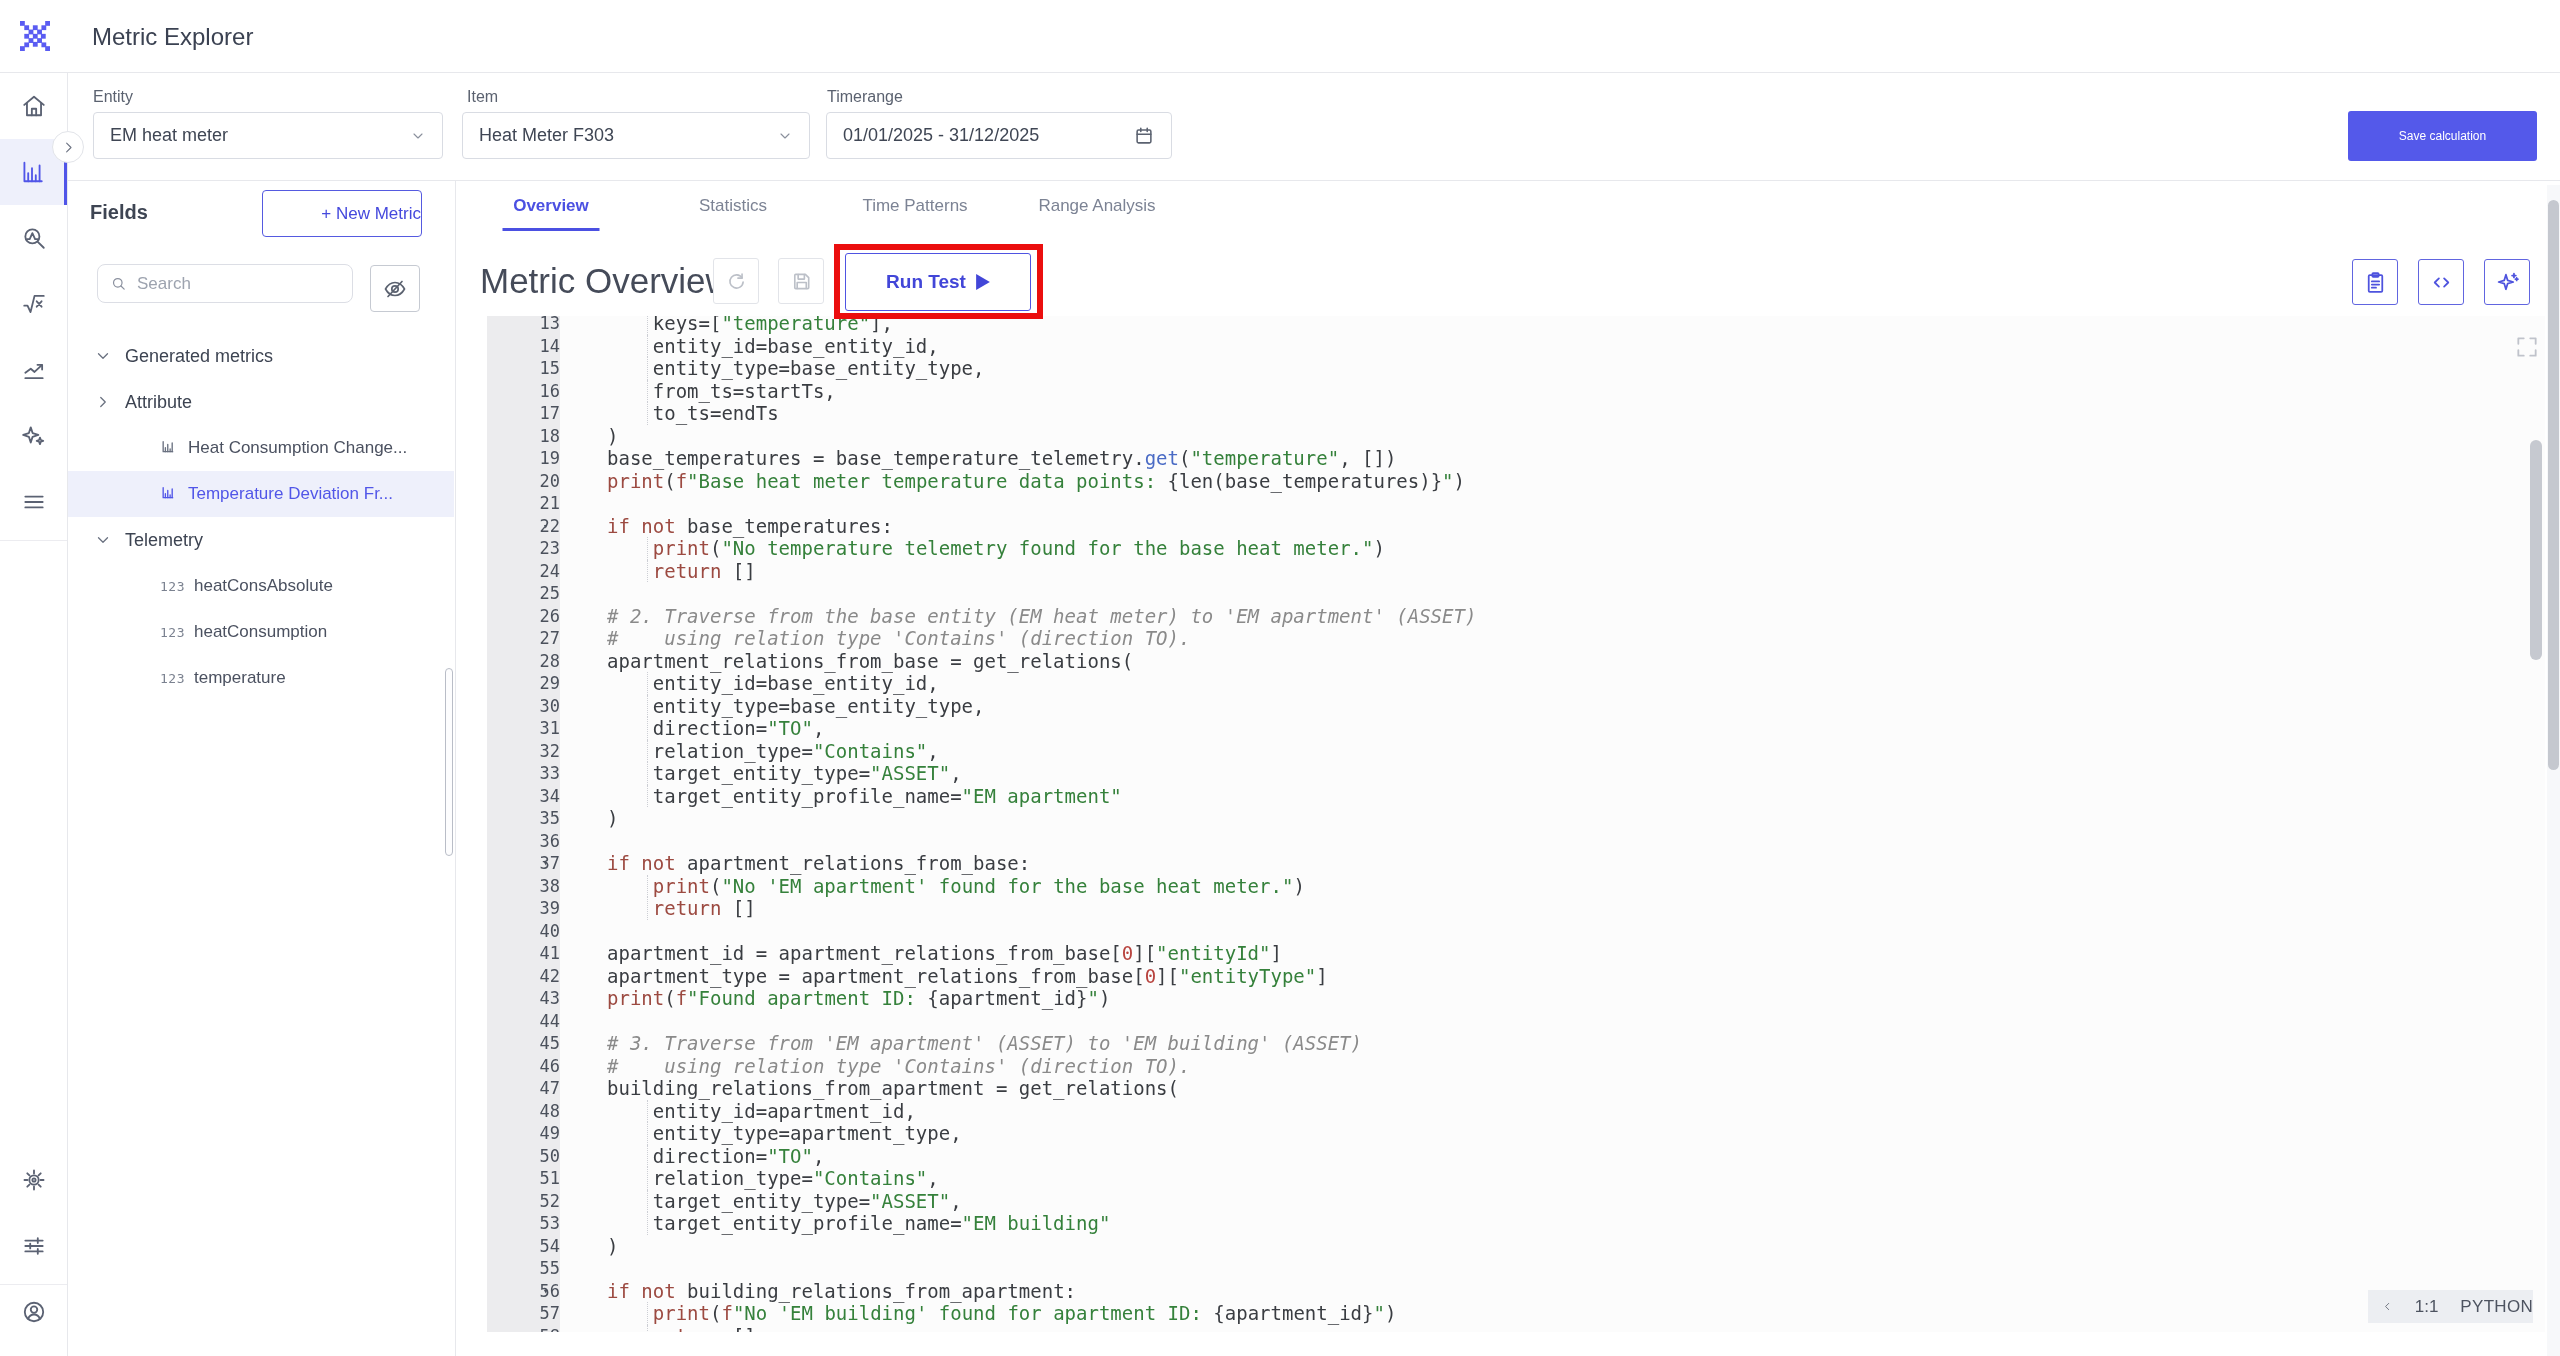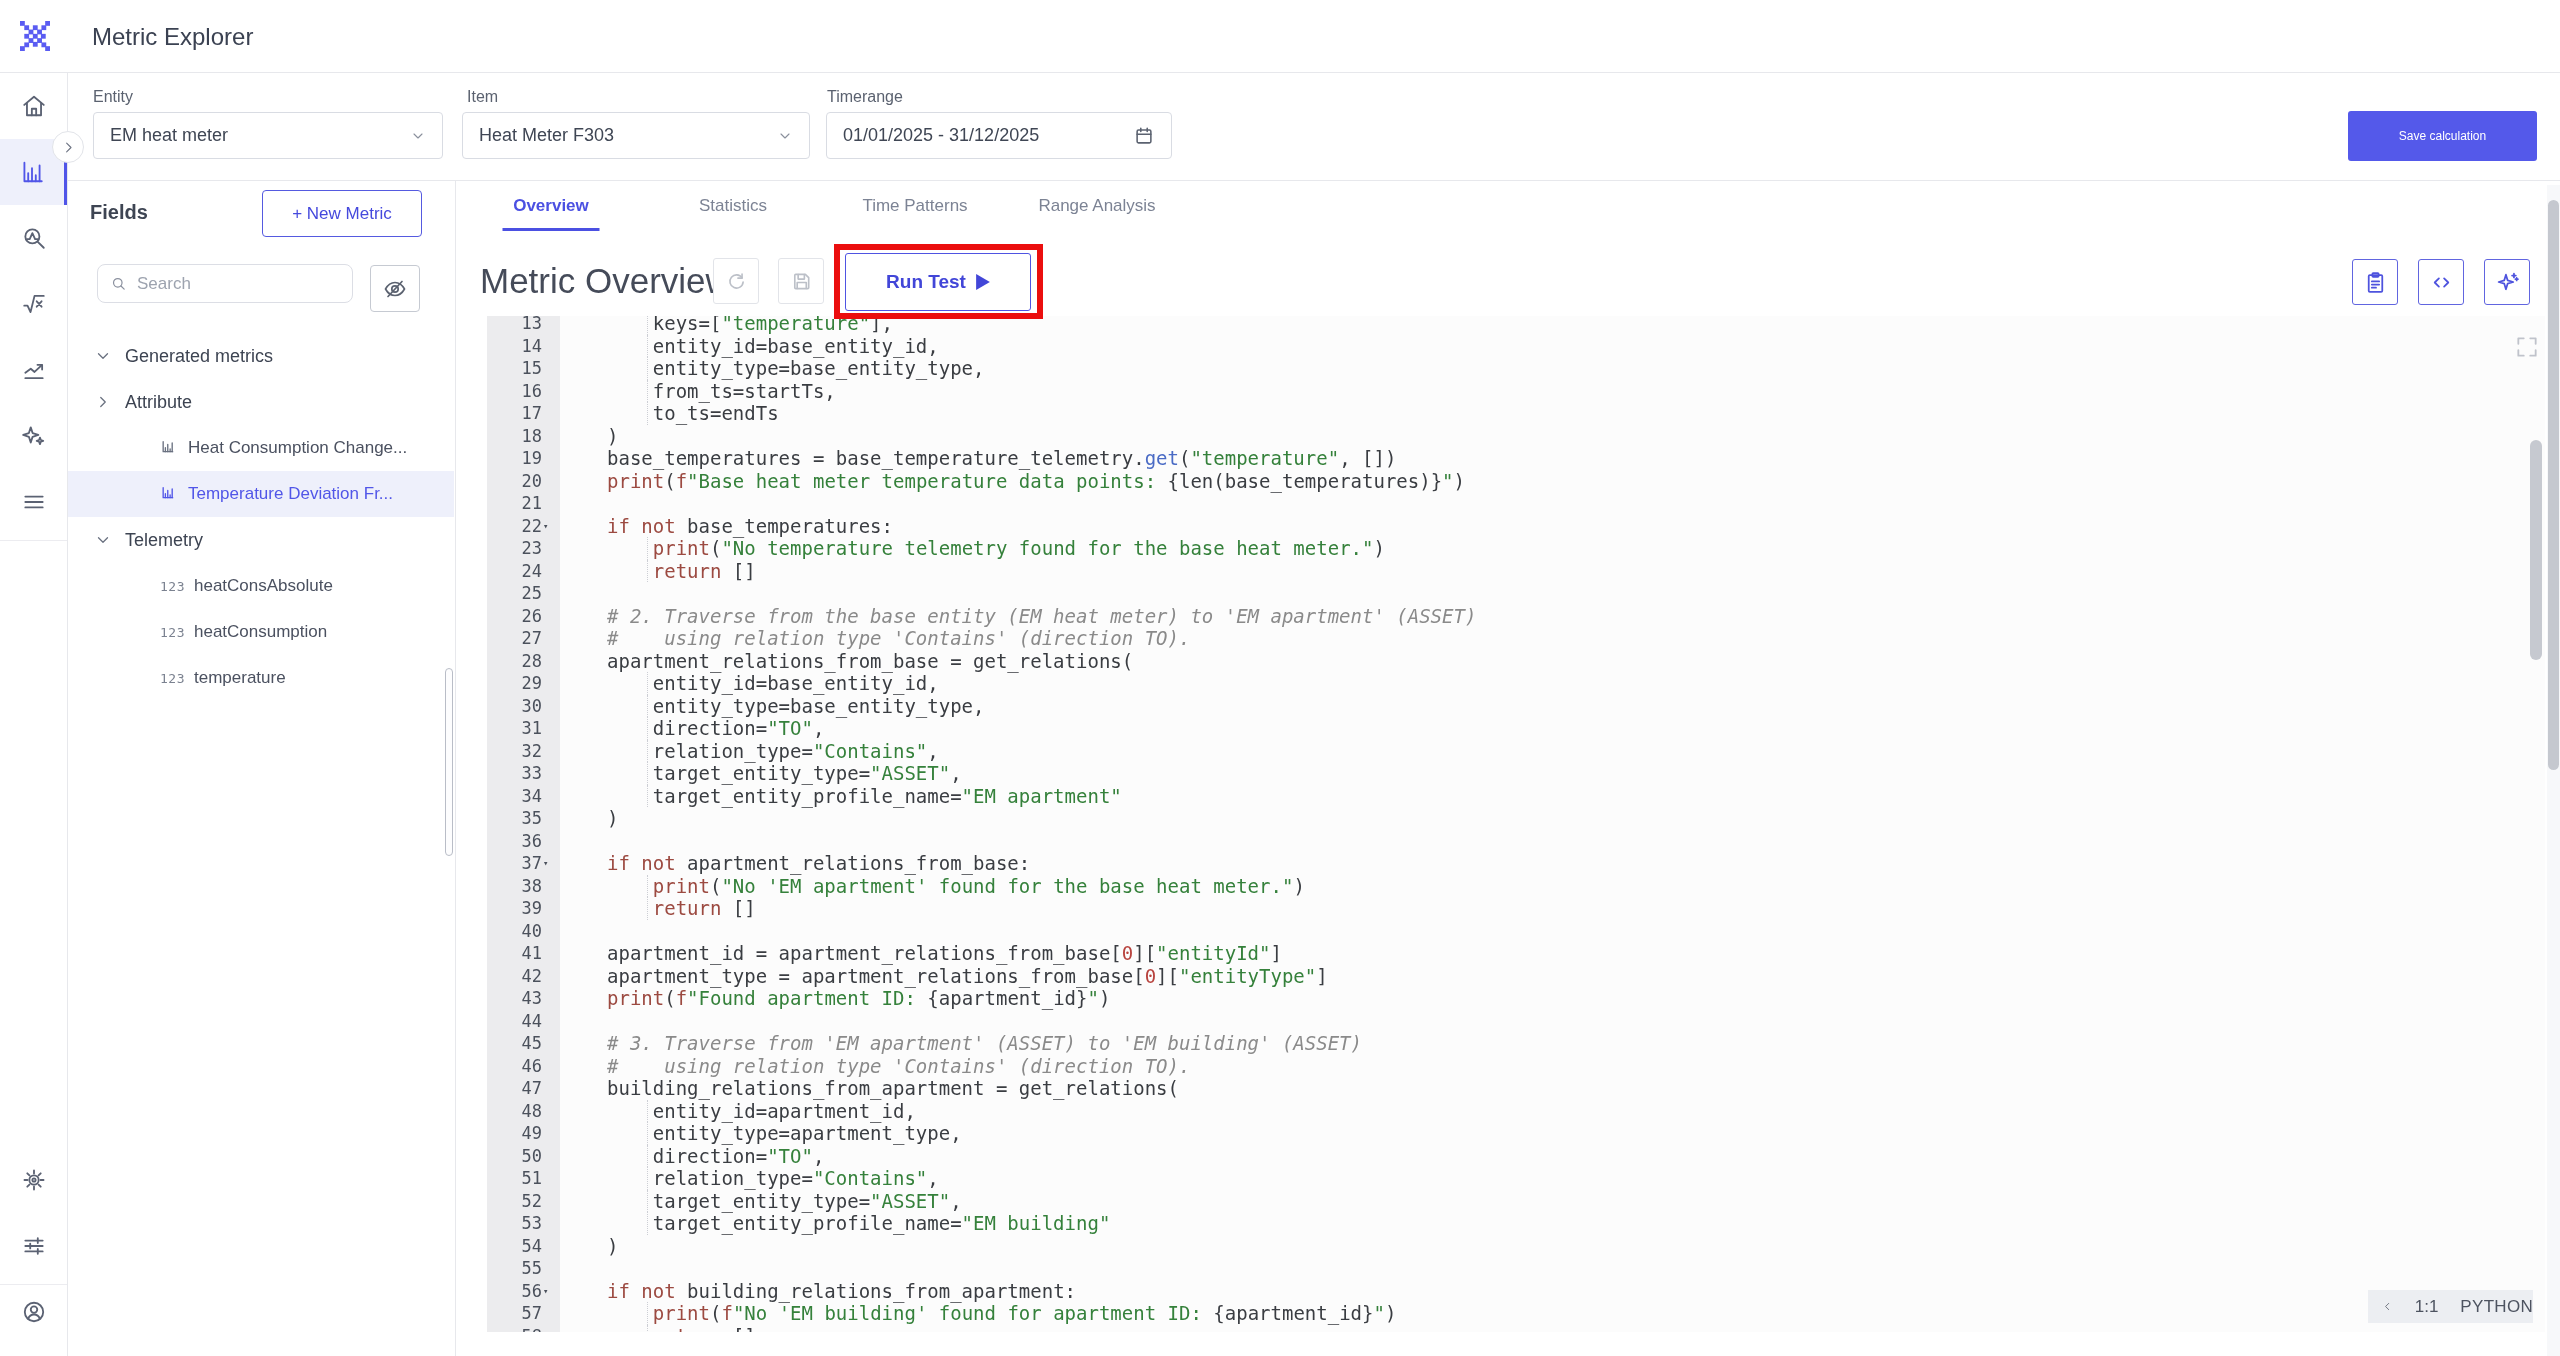--- a/index.html
+++ b/index.html
@@ -26,21 +26,21 @@
   .field-label { position:absolute; font-size:16px; color:#5b6270; }
   .select-box { position:absolute; height:47px; border:1px solid #d9dce3; border-radius:4px; background:#fff; display:flex; align-items:center; padding:0 16px; font-size:18px; color:#3f4654; cursor:pointer; }
   .select-box .val { flex:1; }
   .select-box svg { width:16px; height:16px; color:#8a909c; }
   #save-calc { position:absolute; left:2280px; top:38px; width:189px; height:50px; background:#5459ea; color:#fff; border:none; border-radius:3px; font-size:12px; font-weight:500; font-family:"Liberation Sans",sans-serif; cursor:pointer; }
   #divider-h { position:absolute; left:68px; top:180px; right:0; height:1px; background:#e7e8ec; }
 
   
   #fields-panel { position:absolute; left:68px; top:181px; width:388px; bottom:0; background:#fff; border-right:1px solid #e7e8ec; }
   #fields-title { position:absolute; left:22px; top:20px; font-size:20px; font-weight:600; color:#3e4553; }
-  #new-metric { position:absolute; left:194px; top:9px; width:160px; height:47px; background:#fff; border:1px solid #555ae0; border-radius:4px; color:#4549dd; font-size:17px; font-family:"Liberation Sans",sans-serif; cursor:pointer; }
+  #new-metric { position:absolute; left:194px; top:9px; width:160px; height:47px; background:#fff; border:1px solid #555ae0; border-radius:4px; color:#4549dd; font-size:17px; font-family:"Liberation Sans",sans-serif; cursor:pointer;text-align:right; }
   #search-box { position:absolute; left:29px; top:83px; width:256px; height:39px; border:1px solid #dcdee5; border-radius:8px; display:flex; align-items:center; padding:0 12px; color:#8a909e; }
   #search-box input { border:none; outline:none; flex:1; margin-left:10px; font-size:17px; font-family:"Liberation Sans",sans-serif; color:#3f4654; width:100%; }
   #search-box input::placeholder { color:#9da3af; }
   #search-box svg { width:17px; height:17px; flex:none; }
   #eye-btn { position:absolute; left:302px; top:84px; width:50px; height:47px; border:1px solid #c6cad2; border-radius:4px; background:#fff; display:flex; align-items:center; justify-content:center; color:#5b6270; cursor:pointer; }
   #eye-btn svg { width:24px; height:24px; }
   #tree { position:absolute; left:0; top:152px; right:1px; }
   .tree-row { height:46px; display:flex; align-items:center; cursor:pointer; }
   .tree-row.cat { padding-left:26px; font-size:18px; font-weight:500; color:#3d4452; }
   .tree-row.cat svg { width:18px; height:18px; color:#6a7180; margin-right:13px; }
@@ -67,21 +67,21 @@
   #run-test svg { width:14px; height:16px; }
   #annotation-rect { position:absolute; left:378px; top:63px; width:209px; height:75px; border:6px solid #eb0e0e; z-index:60; pointer-events:none; }
   .tool-btn { position:absolute; top:78px; width:46px; height:46px; background:#fff; border:1px solid #6165e0; border-radius:3px; display:flex; align-items:center; justify-content:center; color:#4e53de; cursor:pointer; }
   .tool-btn svg { width:25px; height:25px; }
 
   
   #editor { position:absolute; left:31px; top:135px; right:15px; height:1016px; background:#fcfcfc; overflow:hidden; }
   #gutter-bg { position:absolute; left:0; top:0; bottom:0; width:73px; background:#ececee; }
   #code-lines { position:absolute; left:0; top:-4px; right:0; }
   .line { display:flex; height:22.5px; line-height:22.5px; }
-  .ln { position:relative; width:73px; flex:none; text-align:right; padding-right:18px; font-family:"DejaVu Sans Mono",monospace; font-size:17px; color:#4b515c; }
+  .ln { position:relative; width:73px; flex:none; text-align:right; font-family:"DejaVu Sans Mono",monospace; font-size:17px; color:#4b515c; }
   .fold { position:absolute; left:56px; top:0; font-size:9px; color:#4b515c; }
   .lc { position:relative; flex:1; padding-left:47px; font-family:"DejaVu Sans Mono",monospace; font-size:19px; white-space:pre; }
   .guide { position:absolute; top:0; bottom:0; left:calc(47px + 4ch - 6px); border-left:1px dotted #ccced4; }
   .tok-d{color:#3a3d42} .tok-k{color:#9c4a41} .tok-s{color:#35813b}
   .tok-n{color:#b8433e} .tok-c{color:#8a8a8a;font-style:italic} .tok-m{color:#4a6bc5}
   #fullscreen-btn { position:absolute; left:2027px; top:18px; width:26px; height:26px; color:#c0c3cb; cursor:pointer; }
   #ed-thumb { position:absolute; right:3px; top:124px; width:12px; height:220px; background:#c6c9d0; border-radius:6px; cursor:pointer; }
 
   
   #status-bar { position:absolute; left:1912px; top:1109px; width:165px; height:33px; background:#eceef2; display:flex; align-items:center; z-index:40; font-size:17px; color:#4d5360; }

